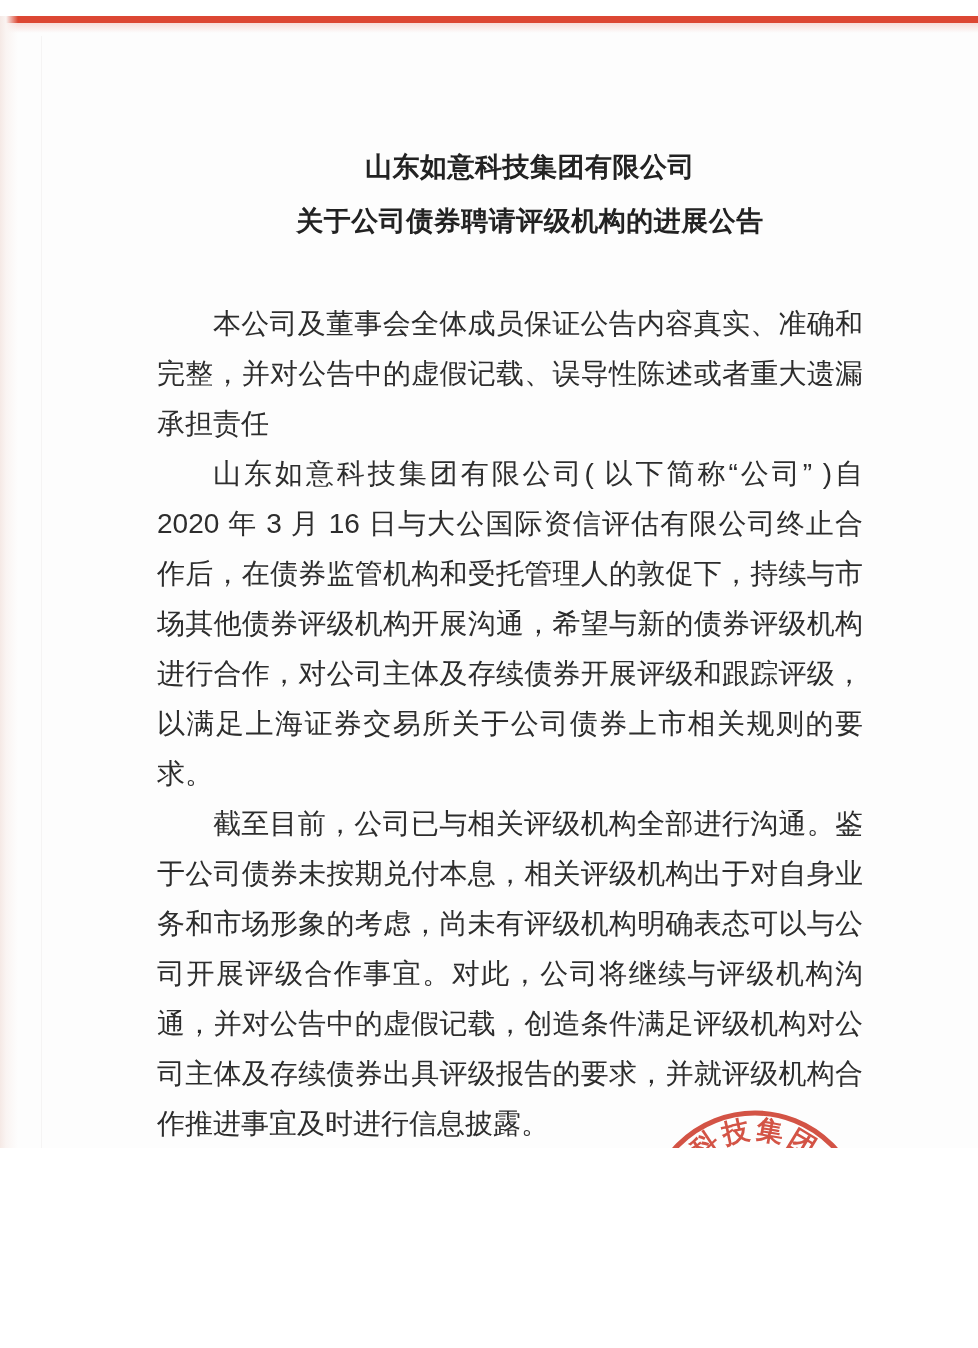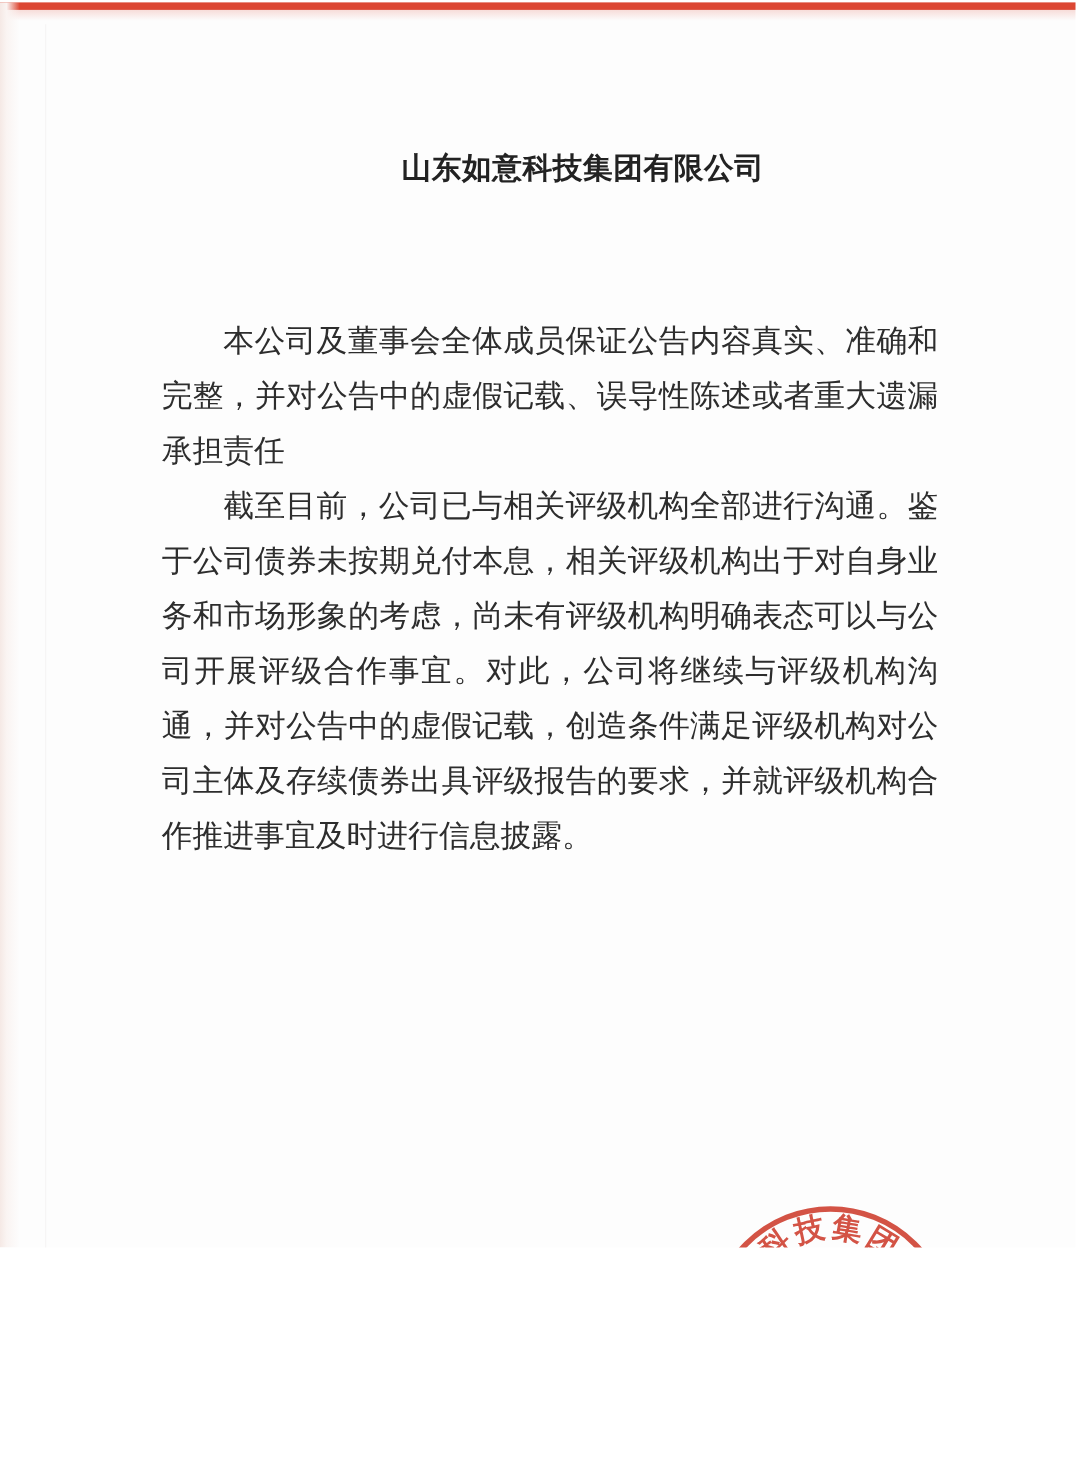--- a/index.html
+++ b/index.html
@@ -3,21 +3,21 @@
 <meta charset="utf-8">
 <style>
   * { margin: 0; padding: 0; box-sizing: border-box; }
   html, body { background: #ffffff; }
   body { font-family: "Liberation Sans", sans-serif; }
 
   .page {
     position: relative;
     width: 978px;
     height: 1132px;
-    margin: 2px auto;
+    margin: 16px auto;
     background: #fdfdfd;
     overflow: hidden;
     color: #2b2b2b;
   }
 
   
   .top-bar {
     position: absolute;
     left: 0; top: 0;
     width: 100%;
@@ -53,21 +53,21 @@
     text-align: center;
     font-weight: bold;
     font-size: 27px;
     line-height: 54px;
     color: #222;
     letter-spacing: 0.5px;
   }
 
   .doc-body {
     position: absolute;
-    left: 147px;
+    left: 157px;
     top: 283px;
     width: 706px;
     font-size: 28px;
     line-height: 50px;
     text-align: justify;
     text-justify: inter-ideograph;
     color: #2d2d2d;
   }
   .doc-body p { text-indent: 2em; }
 
@@ -112,24 +112,26 @@
 <body>
 
 <div class="page">
 
   <div class="top-bar"></div>
   <div class="page-edge-left"></div>
   <div class="page-edge-line"></div>
 
   <div class="doc-title">
     <div>山东如意科技集团有限公司</div>
+    <div>关于公司债券聘请评级机构的进展公告</div>
   </div>
 
   <div class="doc-body">
     <p>本公司及董事会全体成员保证公告内容真实、准确和完整，并对公告中的虚假记载、误导性陈述或者重大遗漏承担责任</p>
+    <p>山东如意科技集团有限公司( 以下简称“公司” )自 2020 年 3 月 16 日与大公国际资信评估有限公司终止合作后，在债券监管机构和受托管理人的敦促下，持续与市场其他债券评级机构开展沟通，希望与新的债券评级机构进行合作，对公司主体及存续债券开展评级和跟踪评级，以满足上海证券交易所关于公司债券上市相关规则的要求。</p>
     <p>截至目前，公司已与相关评级机构全部进行沟通。鉴于公司债券未按期兑付本息，相关评级机构出于对自身业务和市场形象的考虑，尚未有评级机构明确表态可以与公司开展评级合作事宜。对此，公司将继续与评级机构沟通，并对公告中的虚假记载，创造条件满足评级机构对公司主体及存续债券出具评级报告的要求，并就评级机构合作推进事宜及时进行信息披露。</p>
   </div>
 
   <div class="signature">
     <div>山东如意科技集团有限公司</div>
     <div>2023 年 5 月 31 日</div>
   </div>
 
   <div class="seal">
     <svg viewBox="0 0 232 232" xmlns="http://www.w3.org/2000/svg">

